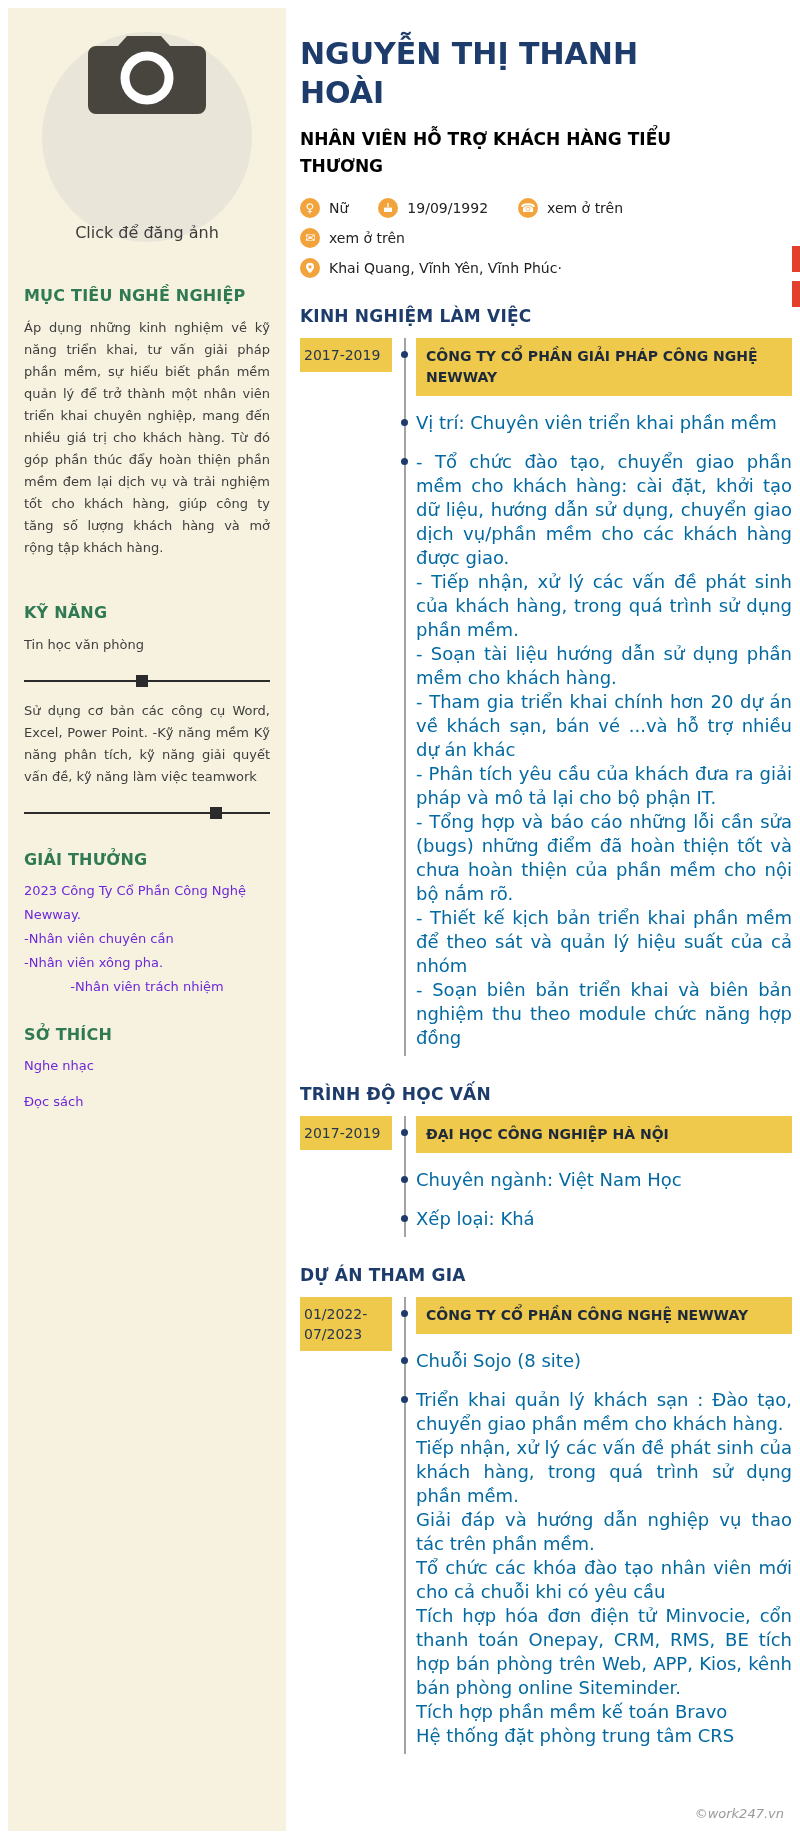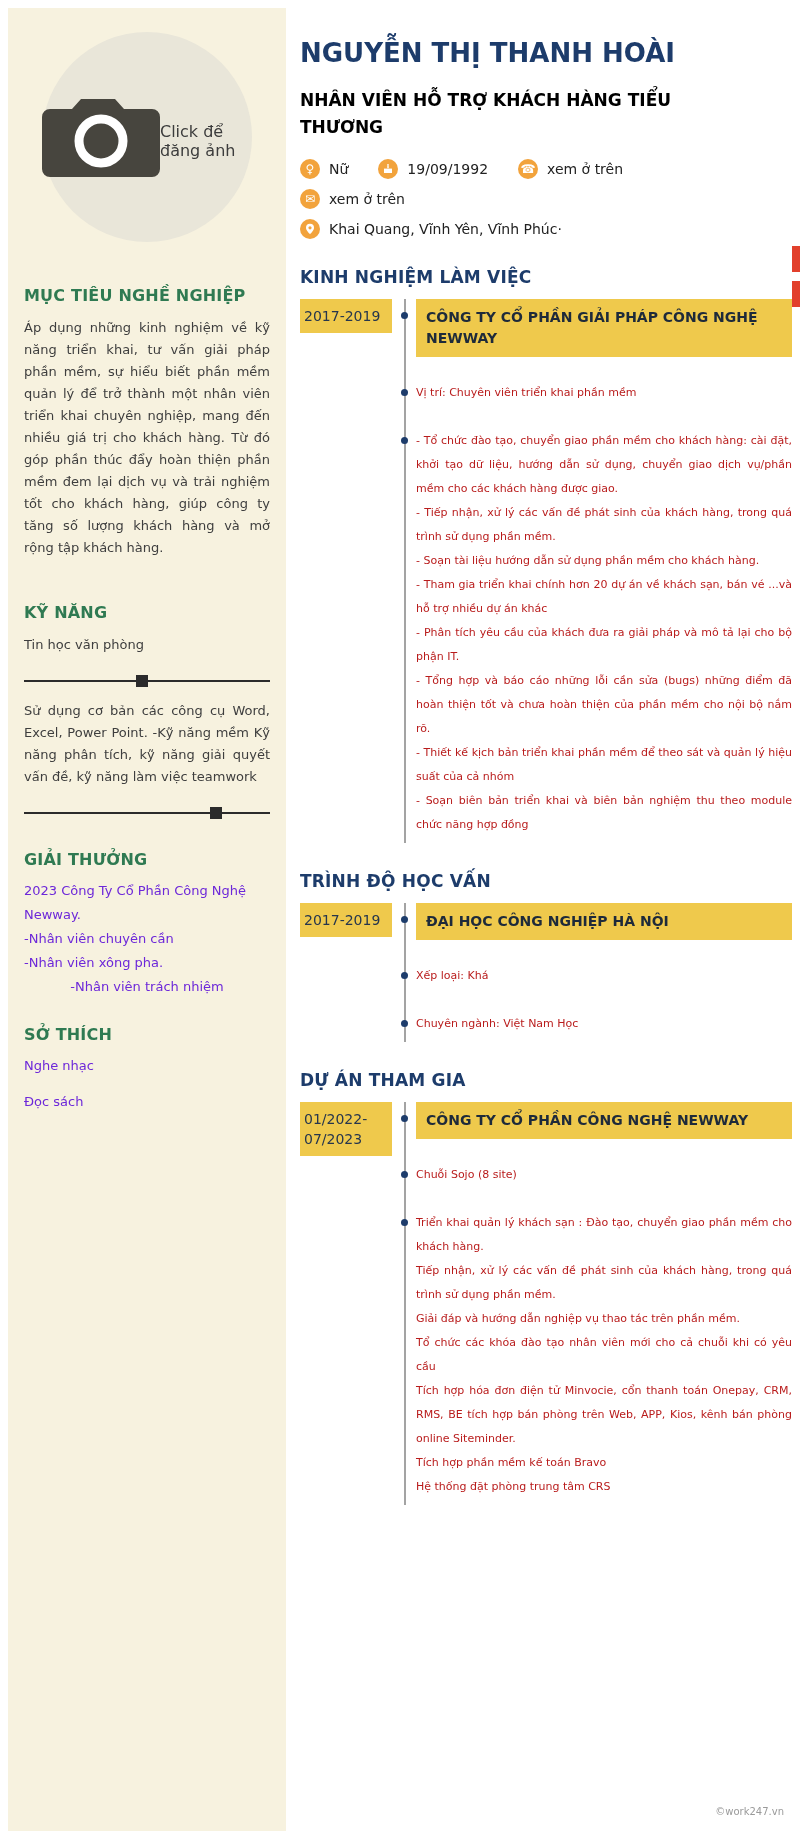--- a/index.html
+++ b/index.html
@@ -16,21 +16,21 @@
   
   .sidebar {
     position:absolute; left:8px; top:8px;
     width:278px; height:1823px;
     background:#f7f2df;
   }
   .photo {
     position:relative; margin:24px auto 0;
     width:210px; height:210px; border-radius:50%;
     background:#e9e6d9;
-    display:flex; flex-direction:row; align-items:center; justify-content:center;
+    display:flex; flex-direction:column; align-items:center; justify-content:space-between;
     cursor:pointer;
   }
   .photo-label {
     margin-top:8px;
     font-size:16px; color:#3c3c3c;
   }
   .side-sec { padding:0 16px; }
   .side-title {
     margin-top:44px;
     font-size:16px; font-weight:bold; color:#2f7a52;
@@ -48,21 +48,21 @@
   .slider-handle {
     position:absolute; top:-5px;
     width:12px; height:12px; background:#2b2b2b;
   }
   .side-line { margin-top:10px; font-size:13px; line-height:24px; color:#6d28d9; }
 
   
   .main { position:absolute; left:300px; top:34px; width:492px; }
   .name {
     max-width:400px;
-    font-size:26px; line-height:39px; font-weight:bold; color:#1d3c6b;
+    font-size:30px; line-height:39px; font-weight:bold; color:#1d3c6b;
   }
   .job-title {
     margin-top:14px; max-width:420px;
     font-size:17px; line-height:27px; font-weight:bold; color:#000000;
   }
   .contacts { margin-top:18px; }
   .contact-row { display:flex; align-items:center; margin-top:10px; }
   .contact { display:flex; align-items:center; margin-right:30px; font-size:14px; color:#222; }
   .cicon {
     display:inline-flex; align-items:center; justify-content:center;
@@ -90,36 +90,36 @@
     position:relative;
     background:#efc94c; color:#1e2a3a;
     font-size:14px; line-height:21px; font-weight:bold;
     padding:8px 10px;
   }
   .bar::before {
     content:""; position:absolute; left:-15.5px; top:13px;
     width:7px; height:7px; border-radius:50%; background:#1d3c6b;
   }
   .bullet {
-    position:relative; margin-top:24px;
-    font-size:11px; line-height:24px; color:#b91c1c;
+    position:relative; margin-top:15px;
+    font-size:18px; line-height:24px; color:#0369a1;
     text-align:justify; white-space:pre-line;
   }
   .bullet::before {
     content:""; position:absolute; left:-15.5px; top:8px;
     width:7px; height:7px; border-radius:50%; background:#1d3c6b;
   }
 
   
   .edge-marker { position:absolute; right:0; width:8px; height:26px; background:#e2402c; }
   .edge-marker.m1 { top:246px; }
   .edge-marker.m2 { top:281px; }
   .watermark {
     position:absolute; right:16px; top:1806px;
-    font-size:10px; color:#9a9a9a;
+    font-size:13px; color:#9a9a9a;font-style:italic;
   }
   svg { display:block; }
 </style>
 </head>
 <body>
 
 <aside class="sidebar">
 
   <div class="photo">
     <span>
@@ -231,22 +231,22 @@
   </section>
 
   <section>
     <h3 class="sec-title">TRÌNH ĐỘ HỌC VẤN</h3>
     <div class="entry">
       <div class="entry-period">
         <div class="badge">2017-2019</div>
       </div>
       <div class="entry-body">
         <div class="bar">ĐẠI HỌC CÔNG NGHIỆP HÀ NỘI</div>
+        <div class="bullet">Chuyên ngành: Việt Nam Học</div>
         <div class="bullet">Xếp loại: Khá</div>
-        <div class="bullet">Chuyên ngành: Việt Nam Học</div>
       </div>
     </div>
   </section>
 
   <section>
     <h3 class="sec-title">DỰ ÁN THAM GIA</h3>
     <div class="entry">
       <div class="entry-period">
         <div class="badge">01/2022-07/2023</div>
       </div>

